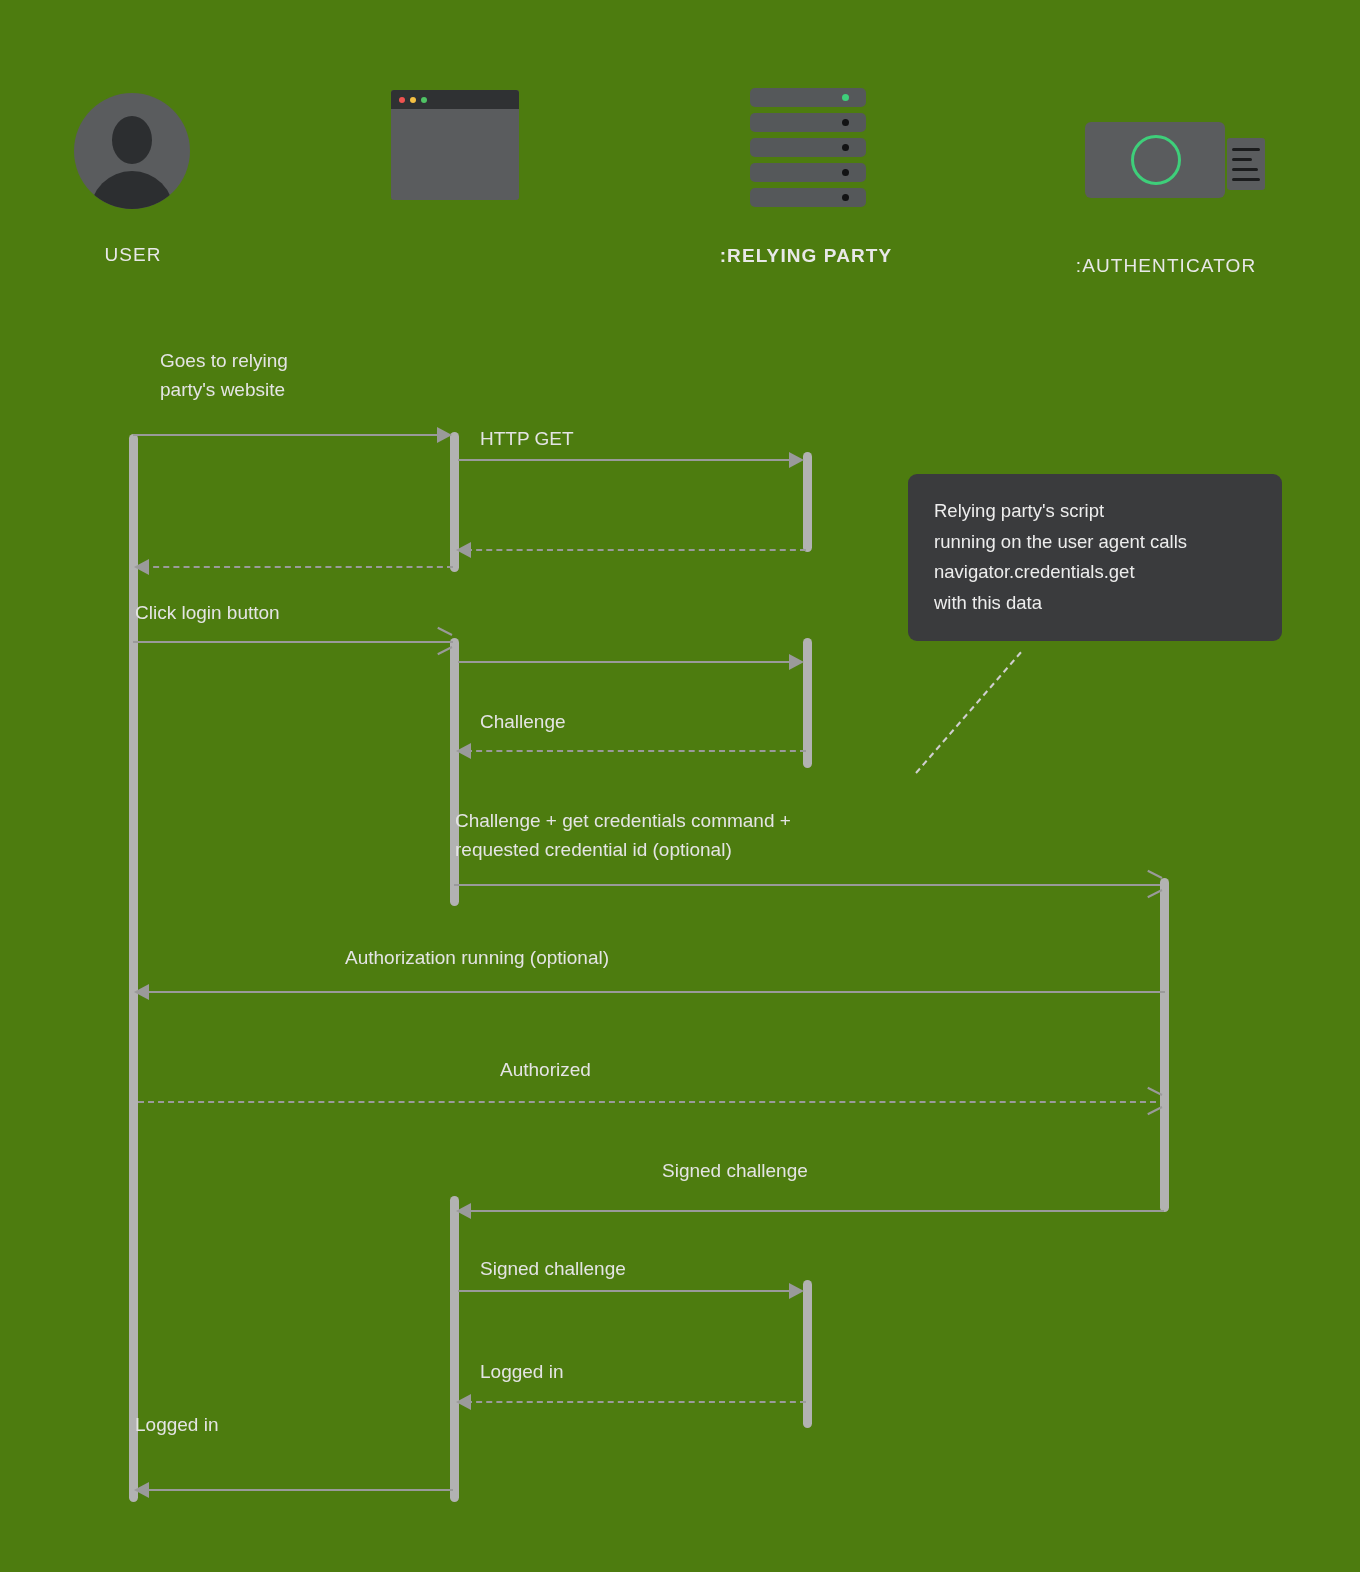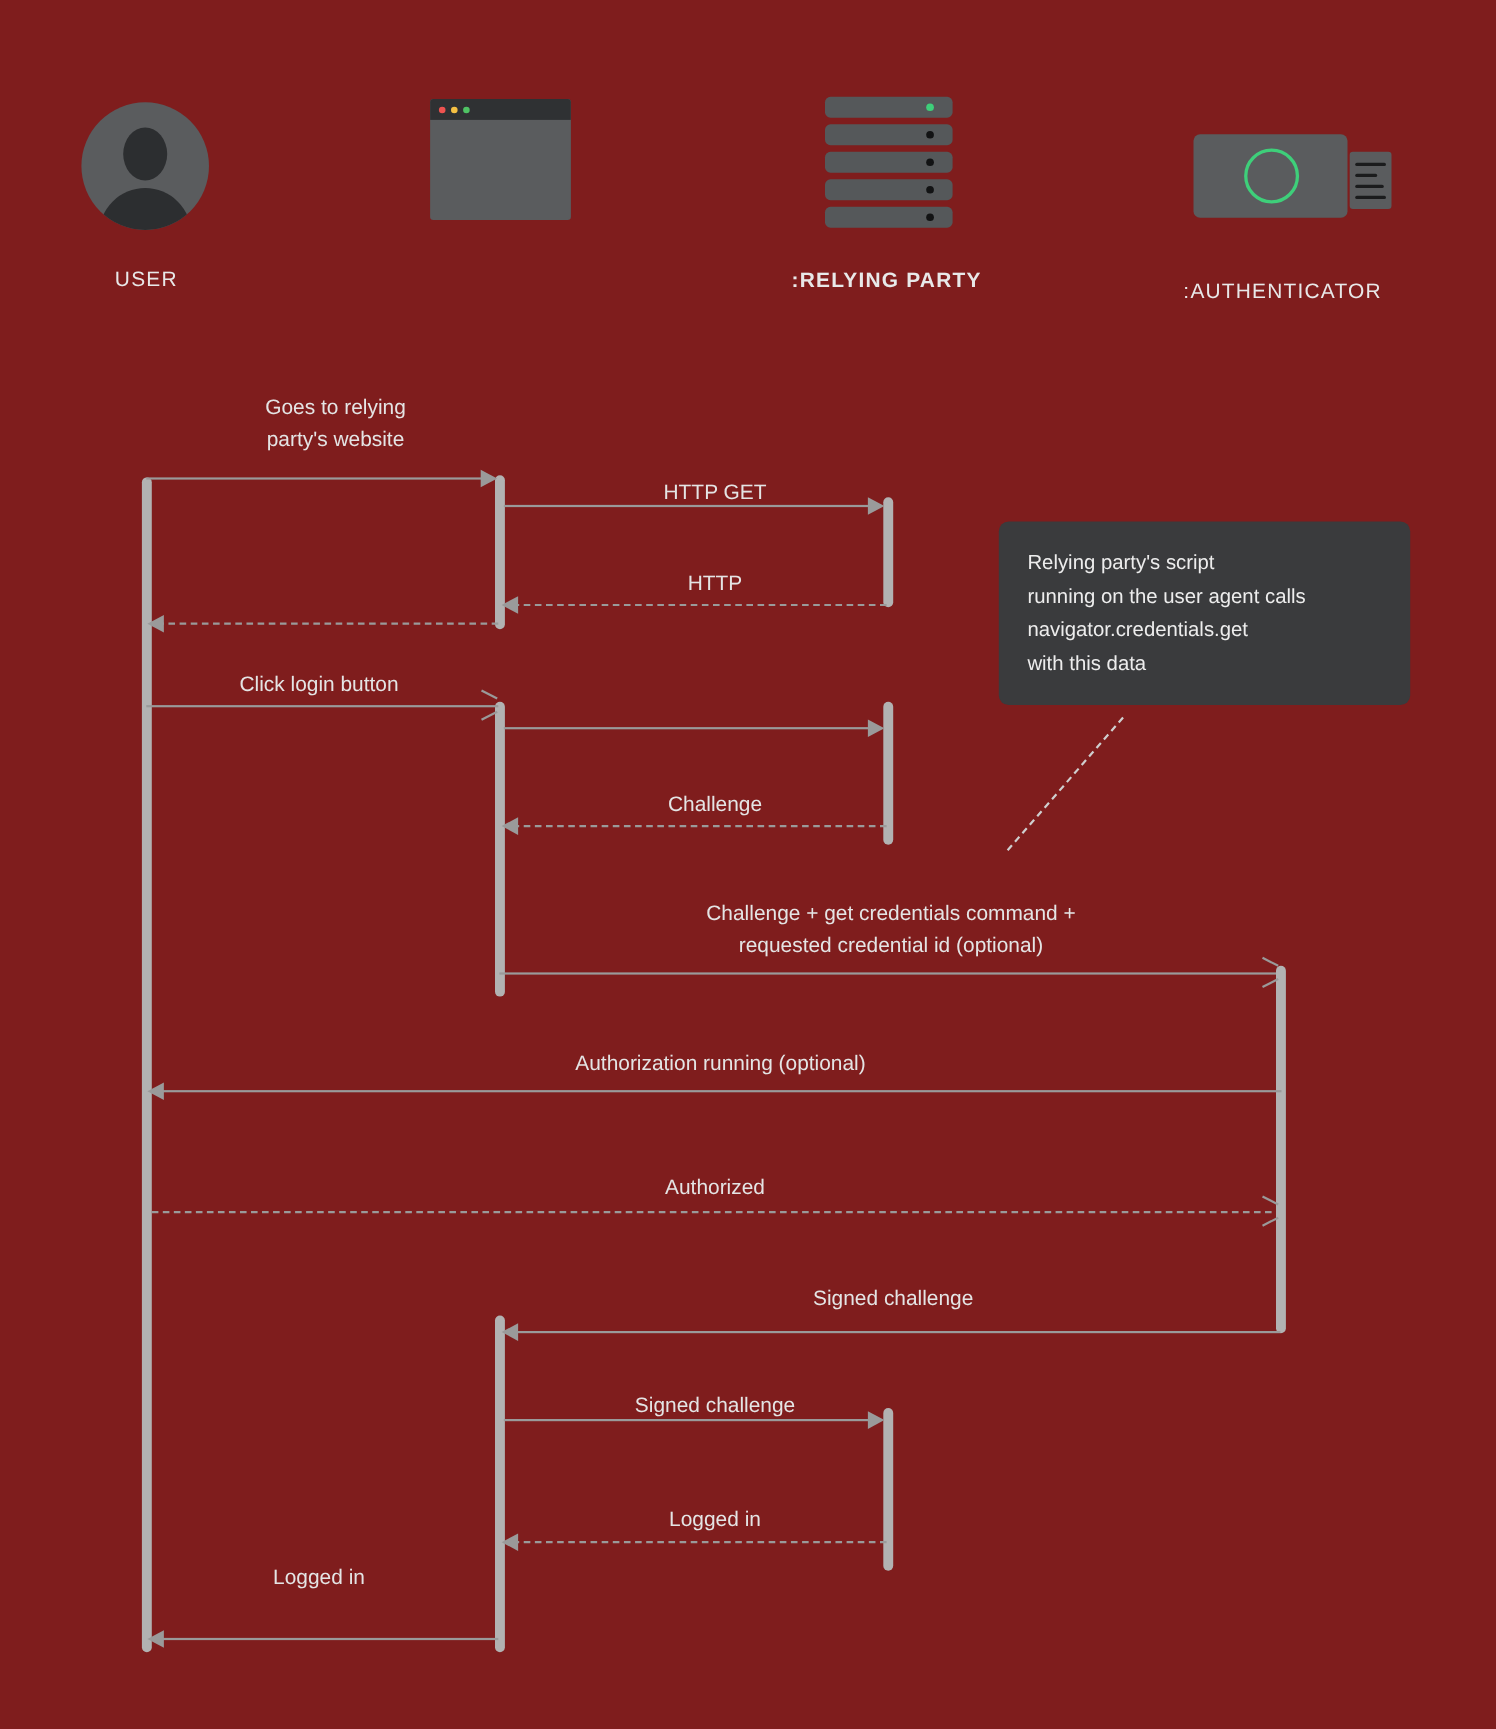--- a/index.html
+++ b/index.html
@@ -7,21 +7,21 @@
     padding: 0;
     background: #1e2022;
   }
   body {
     font-family: "Liberation Sans", sans-serif;
   }
   #canvas {
     position: relative;
     width: 1360px;
     height: 1572px;
-    background: #7f1d1d;
+    background: #4d7c0f;
     overflow: hidden;
   }
   .abs { position: absolute; }
 
   
   .actor-label {
     position: absolute;
     color: #e8e8e8;
     font-size: 19px;
     letter-spacing: 1.1px;
@@ -155,24 +155,23 @@
     border-top: 2px solid #9a9a9a;
     left: 0;
   }
   .open-right::before { top: 2px;  transform: rotate(27deg);  transform-origin: right center; }
   .open-right::after  { top: 14px; transform: rotate(-27deg); transform-origin: right center; }
 
   .msg-label {
     position: absolute;
     color: #e4e4e4;
     font-size: 19px;
-    text-align: center;
+    text-align: left;
     line-height: 1.55;
     white-space: pre-line;
-    margin-top: 10px;
   }
 
   
   .note-box {
     position: absolute;
     background: #3a3b3d;
     border-radius: 9px;
     color: #ededed;
     font-size: 18.5px;
     line-height: 1.66;
@@ -251,21 +250,20 @@
 
   <div class="msg-label" style="left:160px; top:346px; width:290px;">Goes to relying
 party's website</div>
   <div class="msg-line" style="left:133px; top:434px; width:315px;"></div>
   <div class="arrow-head arrow-right" style="left:437px; top:427px;"></div>
 
   <div class="msg-label" style="left:480px; top:424px; width:340px;">HTTP GET</div>
   <div class="msg-line" style="left:458px; top:459px; width:343px;"></div>
   <div class="arrow-head arrow-right" style="left:789px; top:452px;"></div>
 
-  <div class="msg-label" style="left:480px; top:506px; width:340px;">HTTP</div>
   <div class="msg-line dashed" style="left:466px; top:549px; width:340px;"></div>
   <div class="arrow-head arrow-left" style="left:456px; top:542px;"></div>
 
   <div class="msg-line dashed" style="left:143px; top:566px; width:310px;"></div>
   <div class="arrow-head arrow-left" style="left:134px; top:559px;"></div>
 
   <div class="msg-label" style="left:135px; top:598px; width:310px;">Click login button</div>
   <div class="msg-line" style="left:133px; top:641px; width:320px;"></div>
   <div class="open-head open-right" style="left:436px; top:632px;"></div>
 

